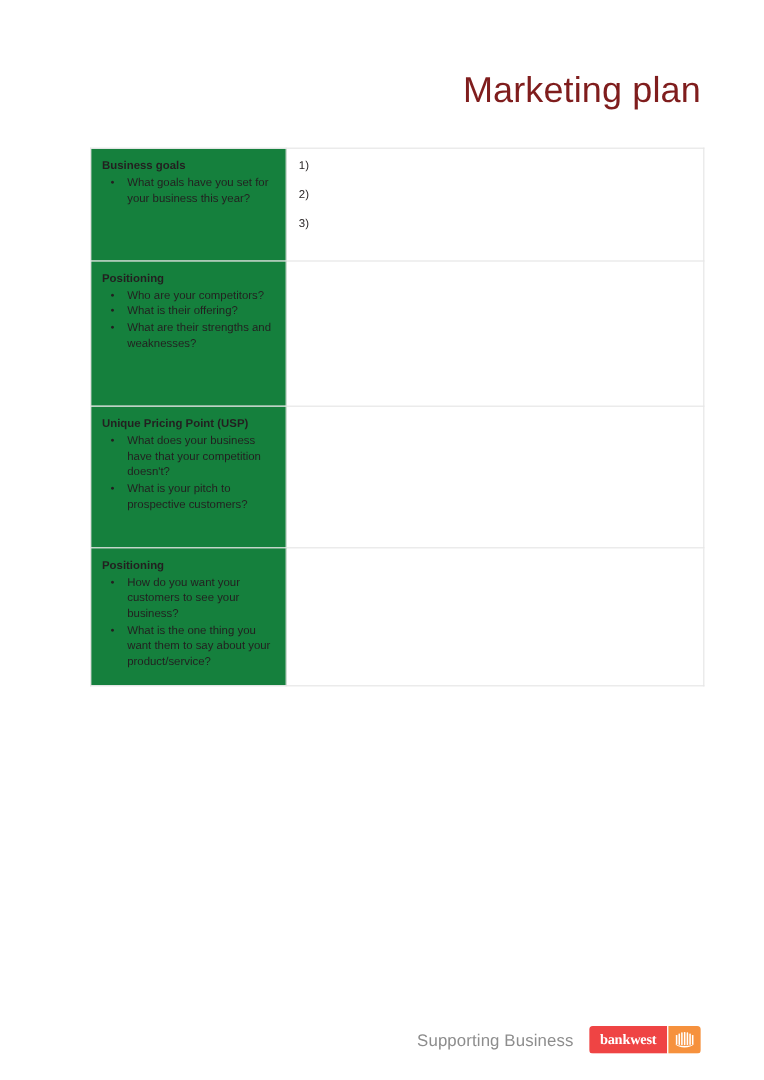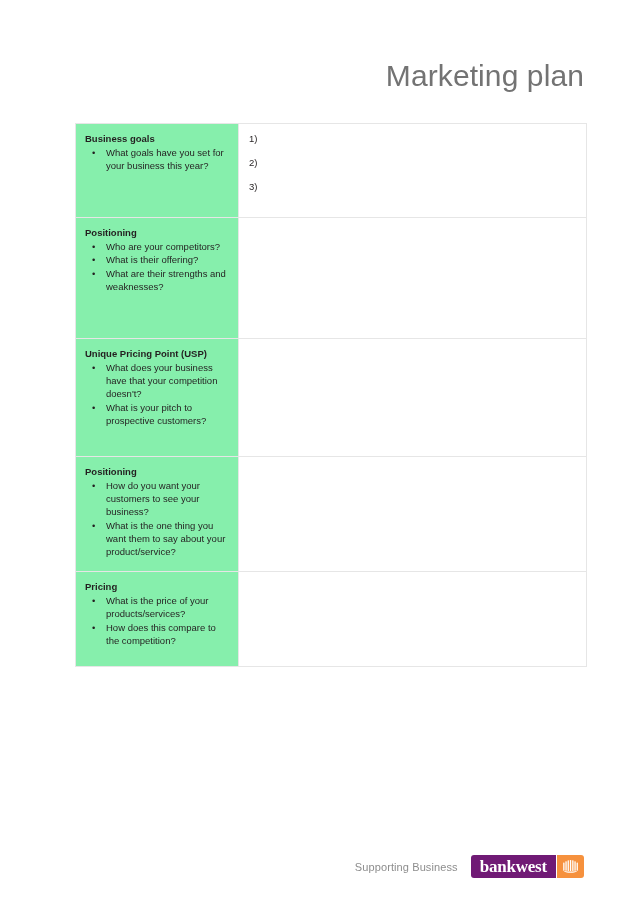--- a/index.html
+++ b/index.html
@@ -27,41 +27,41 @@
     position: absolute;
     left: 0;
     top: 58px;
     width: 584px;
     text-align: right;
   }
   .page-title {
     font-size: 30px;
     line-height: 36px;
     font-weight: 400;
-    color: #737373;
+    color: #7f1d1d;
     letter-spacing: 0.1px;
   }
 
   
   .plan-table {
     position: absolute;
     left: 75px;
     top: 123px;
     width: 509px;
     border-collapse: collapse;
     table-layout: fixed;
   }
   .plan-table td {
     border: 1px solid #e6e6e6;
     vertical-align: top;
     padding: 0;
   }
   .col-prompt {
     width: 162px;
-    background: #86efac;
+    background: #15803d;
   }
   .col-answer {
     width: 347px;
     background: #ffffff;
   }
   .prompt-inner {
     padding: 8px 9px 12px 9px;
   }
   .answer-inner {
     padding: 8px 9px 12px 10px;
@@ -119,40 +119,40 @@
   .footer {
     position: absolute;
     left: 0;
     top: 855px;
     width: 584px;
     display: flex;
     justify-content: flex-end;
     align-items: center;
   }
   .supporting-text {
-    font-size: 11px;
+    font-size: 14px;
     color: #8d8d8d;
     letter-spacing: 0.1px;
     margin-right: 13px;
     white-space: nowrap;
     text-align: center;
   }
   .logo {
     display: flex;
     align-items: stretch;
     height: 23px;
     border-radius: 3px;
     overflow: hidden;
   }
   .logo-word {
-    background: #701a75;
+    background: #ef4444;
     color: #ffffff;
     font-family: "Liberation Serif", serif;
     font-weight: bold;
-    font-size: 17px;
+    font-size: 12px;
     line-height: 23px;
     padding: 0 9px 16px 9px;
     letter-spacing: -0.2px;
   }
   .logo-divider {
     width: 1px;
     background: #ffffff;
   }
   .logo-mark {
     background: #f6913d;
@@ -236,34 +236,20 @@
               <li><span class="bullet">•</span><span>How do you want your customers to see your business?</span></li>
               <li><span class="bullet">•</span><span>What is the one thing you want them to say about your product/service?</span></li>
             </ul>
           </div>
         </td>
         <td class="col-answer">
           <div class="answer-inner"></div>
         </td>
       </tr>
 
-      <tr class="r6">
-        <td class="col-prompt">
-          <div class="prompt-inner">
-            <div class="row-heading">Pricing</div>
-            <ul class="q-list">
-              <li><span class="bullet">•</span><span>What is the price of your products/services?</span></li>
-              <li><span class="bullet">•</span><span>How does this compare to the competition?</span></li>
-            </ul>
-          </div>
-        </td>
-        <td class="col-answer">
-          <div class="answer-inner"></div>
-        </td>
-      </tr>
 
     </tbody>
   </table>
 
   <div class="footer">
     <div class="supporting-text">Supporting Business</div>
     <div class="logo">
       <div class="logo-word">bankwest</div>
       <div class="logo-divider"></div>
       <div class="logo-mark">

